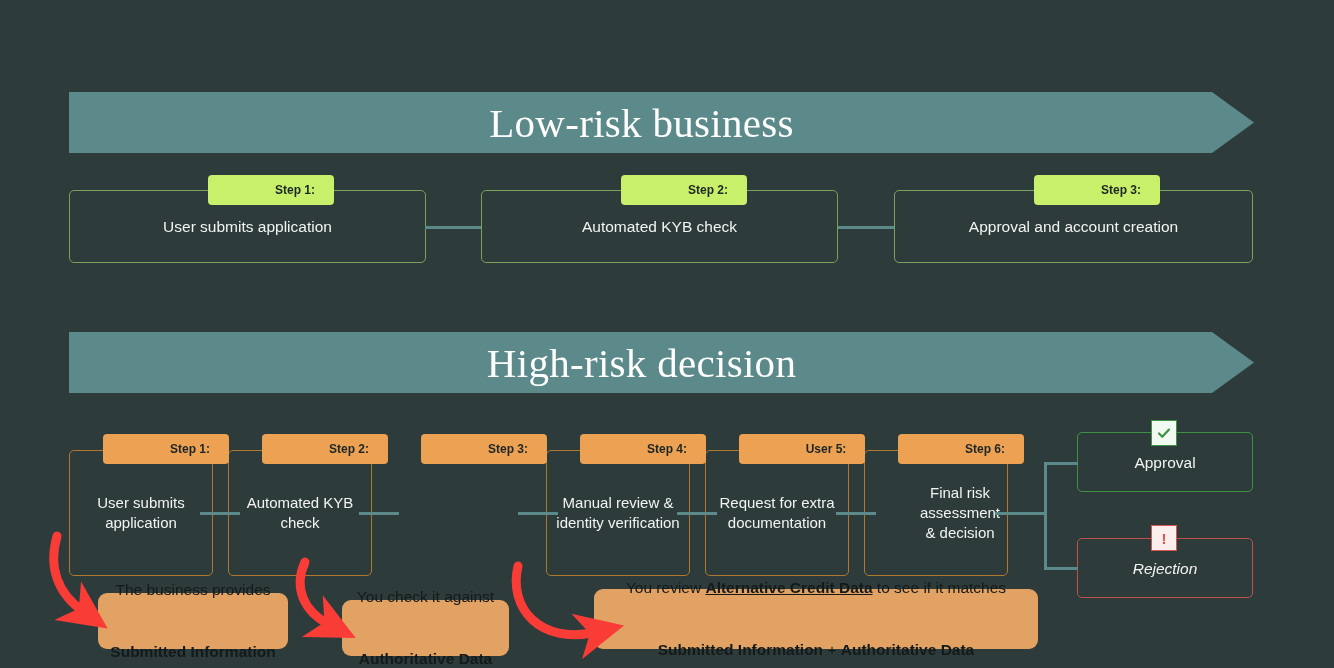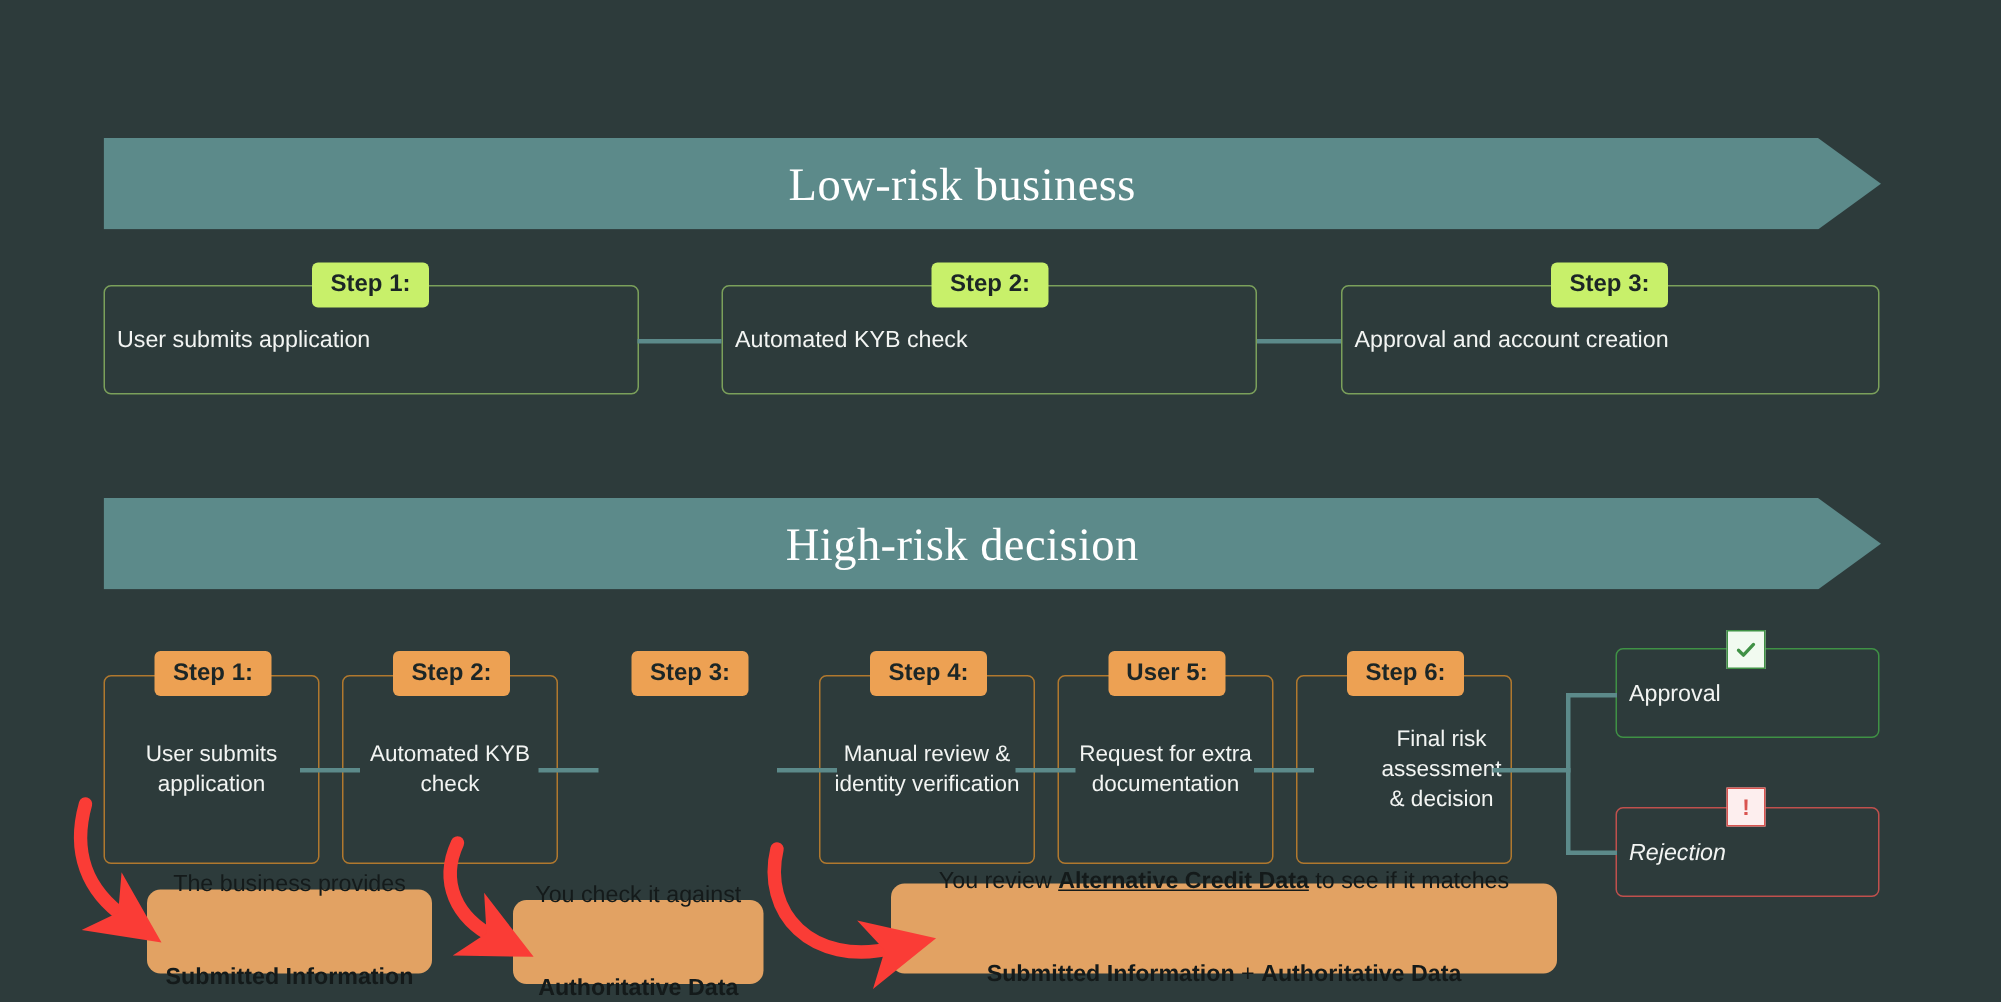--- a/index.html
+++ b/index.html
@@ -25,34 +25,34 @@
     position: absolute;
     background: #5c8a8a;
     display: flex;
     align-items: center;
     justify-content: center;
     clip-path: polygon(0 0, calc(100% - 42px) 0, 100% 50%, calc(100% - 42px) 100%, 0 100%);
   }
   .banner-title {
     font-family: "Liberation Serif", "DejaVu Serif", serif;
     color: #ffffff;
-    font-size: 31px;
+    font-size: 41px;
     font-weight: 400;
     letter-spacing: 0.3px;
     margin-right: 40px;
   }
 
   
   .stepbox {
     position: absolute;
     border-radius: 5px;
     box-sizing: border-box;
     display: flex;
     align-items: center;
-    justify-content: flex-start;
+    justify-content: center;
     text-align: center;
   }
   .stepbox.green  { border: 1.6px solid #7ba05b; }
   .stepbox.orange { border: 1.4px solid #b0782e; }
   .stepbox.approve { border: 1.6px solid #3f9145; }
   .stepbox.reject  { border: 1.6px solid #c0504d; font-style: italic; }
 
   .stepbox-label {
     color: #f2f4f2;
     font-size: 15.5px;
@@ -64,25 +64,26 @@
     line-height: 20px;
   }
 
   
   .badge {
     position: absolute;
     display: flex;
     align-items: center;
     justify-content: center;
     border-radius: 4px;
-    font-size: 16px;
+    font-size: 12px;
     font-weight: 700;
     color: #1c2626;
     z-index: 5;
     white-space: nowrap;
+    padding-left: 48px;
   }
   .badge.green  { background: #c8f06a; }
   .badge.orange { background: #eda153; font-weight: 700; }
 
   
   .iconbadge {
     position: absolute;
     display: flex;
     align-items: center;
     justify-content: center;

